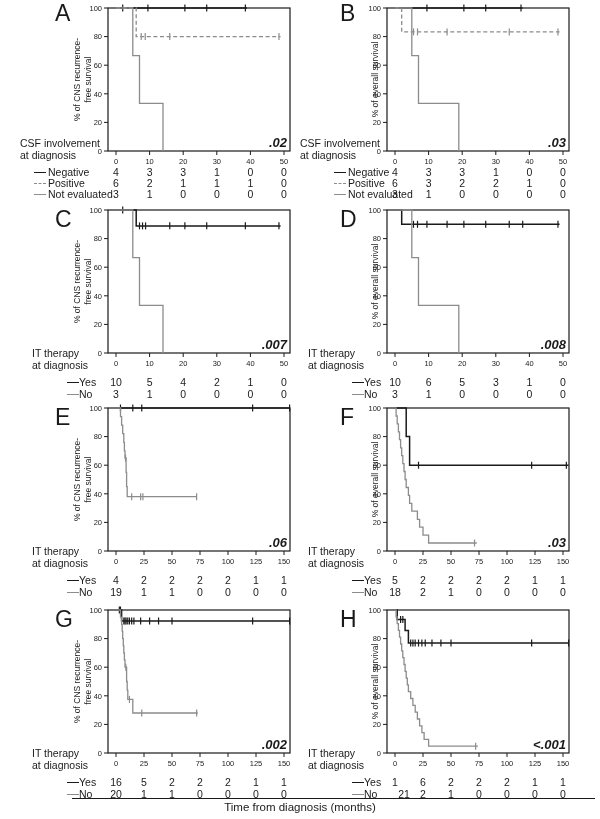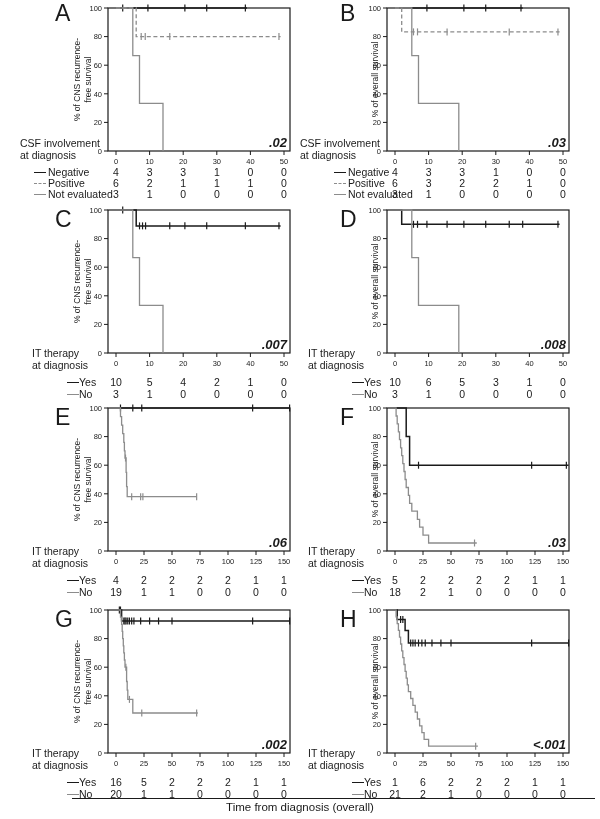--- a/index.html
+++ b/index.html
@@ -15,21 +15,21 @@
   .leg-marker { position:absolute; width:12px; height:0; }
   .risk-num { position:absolute; width:28px; text-align:center; font-size:10.5px; }
   .bottom-rule { position:absolute; left:72px; top:798px; width:523px; height:0; border-top:1.5px solid #1a1a1a; }
   .x-title { position:absolute; left:0; top:801px; width:600px; text-align:center; font-size:11.5px; }
 </style>
 </head>
 <body>
 
 <div class="fig" id="fig">
   <div class="bottom-rule"></div>
-  <div class="x-title">Time from diagnosis (overall)</div>
+  <div class="x-title">Time from diagnosis (months)</div>
 <div class="panel" style="left: 0px; top: 0px;">
       <div class="letter" style="left: 55px; top: 0px;">A</div>
       <svg width="300" height="200" viewBox="0 0 300 200">
         <text x="0" y="0" text-anchor="middle" font-size="8.5" fill="#1a1a1a" transform="translate(80 79.5) rotate(-90)">% of CNS recurrence-</text>
         <text x="0" y="0" text-anchor="middle" font-size="8.5" fill="#1a1a1a" transform="translate(91 79.5) rotate(-90)">free survival</text>
         <rect x="108" y="8" width="182" height="143" fill="none" stroke="#1a1a1a" stroke-width="1.2"></rect>
         <line x1="104" y1="151" x2="108" y2="151" stroke="#1a1a1a" stroke-width="1"></line>
         <text x="102" y="153.7" text-anchor="end" font-size="7.5" fill="#1a1a1a">0</text>
         <line x1="104" y1="122.4" x2="108" y2="122.4" stroke="#1a1a1a" stroke-width="1"></line>
         <text x="102" y="125.10000000000001" text-anchor="end" font-size="7.5" fill="#1a1a1a">20</text>
@@ -537,21 +537,21 @@
       <div class="leg-label" style="left: 64px; top: 174px;">Yes</div>
       <div class="risk-num" style="left: 81px; top: 174px;">1</div>
       <div class="risk-num" style="left: 109px; top: 174px;">6</div>
       <div class="risk-num" style="left: 137px; top: 174px;">2</div>
       <div class="risk-num" style="left: 165px; top: 174px;">2</div>
       <div class="risk-num" style="left: 193px; top: 174px;">2</div>
       <div class="risk-num" style="left: 221px; top: 174px;">1</div>
       <div class="risk-num" style="left: 249px; top: 174px;">1</div>
       <div class="leg-marker" style="left: 52px; top: 192px; border-top: 1.8px solid rgb(140, 140, 140);"></div>
       <div class="leg-label" style="left: 64px; top: 186px;">No</div>
-      <div class="risk-num" style="left: 81px; top: 186px;">21</div>
+      <div class="risk-num" style="left: 90px; top: 186px;">21</div>
       <div class="risk-num" style="left: 109px; top: 186px;">2</div>
       <div class="risk-num" style="left: 137px; top: 186px;">1</div>
       <div class="risk-num" style="left: 165px; top: 186px;">0</div>
       <div class="risk-num" style="left: 193px; top: 186px;">0</div>
       <div class="risk-num" style="left: 221px; top: 186px;">0</div>
       <div class="risk-num" style="left: 249px; top: 186px;">0</div>
     </div>
   </div>
 
 </body></html>

